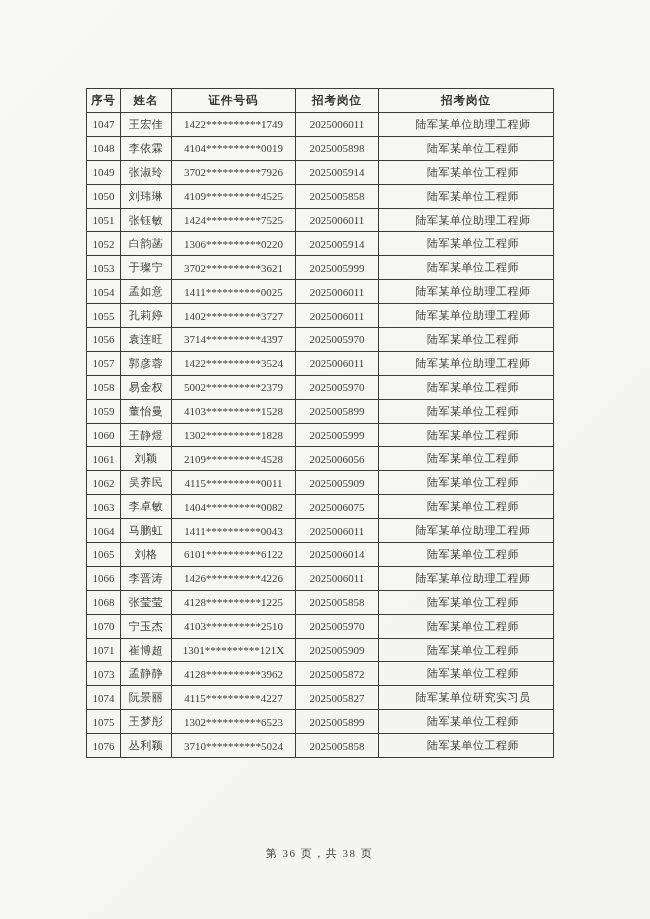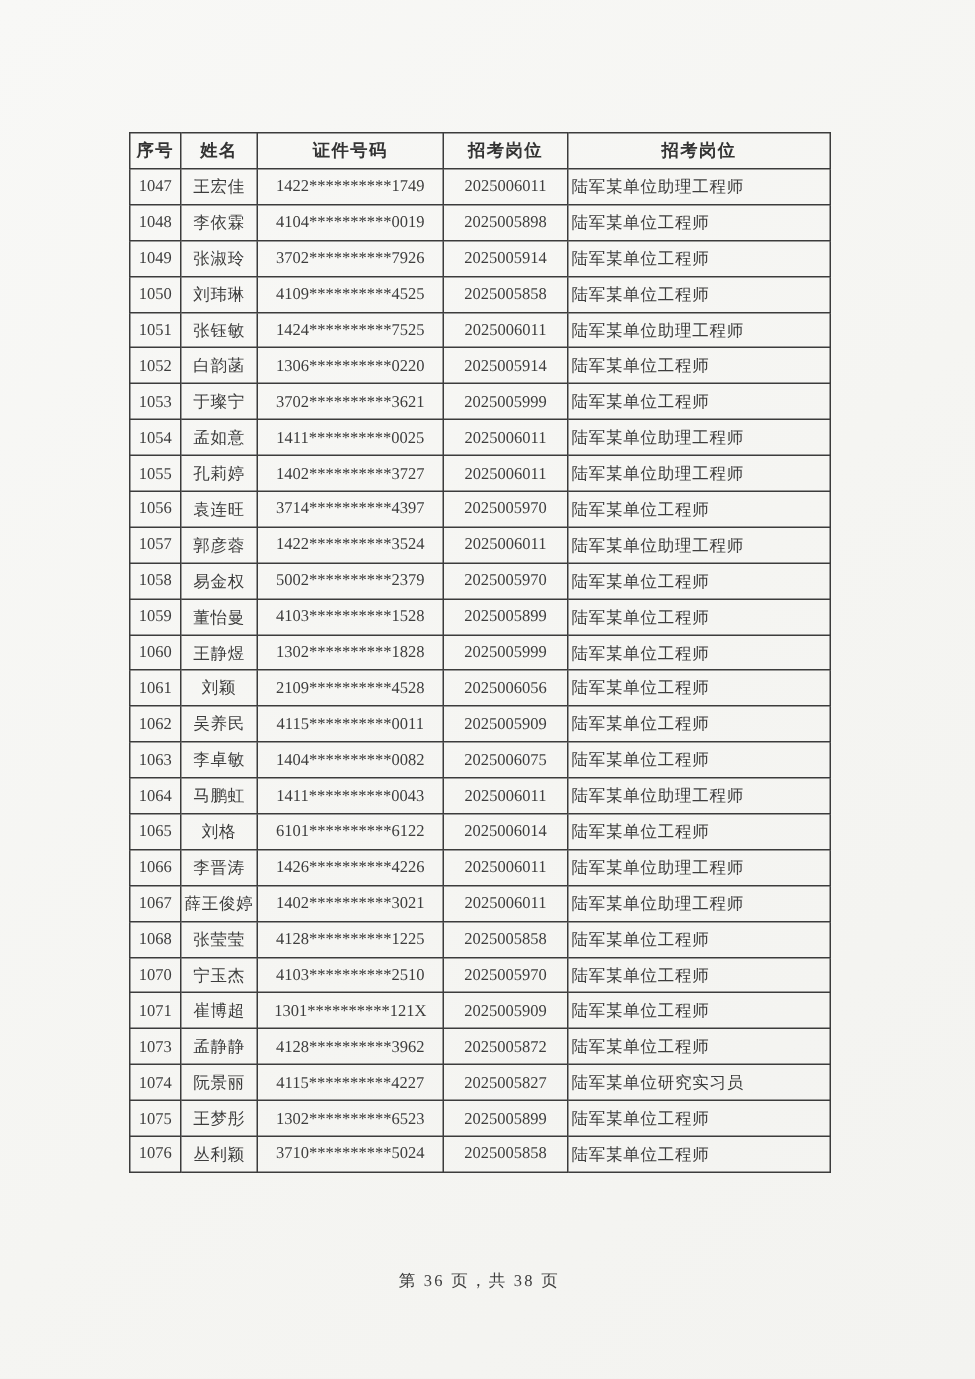--- a/index.html
+++ b/index.html
@@ -47,22 +47,22 @@
     color: #333;
     letter-spacing: 1px;
   }
   table.roster td {
     height: 22.9px;
     font-size: 11px;
     text-align: center;
     color: #3d3d3d;
   }
   table.roster td.col4 {
-    text-align: left;
-    padding-left: 2px;
+    text-align: center;
+    padding-left: 14px;
     letter-spacing: 0.5px;
   }
   table.roster td.col1 {
     letter-spacing: 0.5px;
     margin-left: 12px;
   }
   .footer {
     position: absolute;
     left: 86px;
     top: 846px;
@@ -230,27 +230,20 @@
           <td class="col4">陆军某单位工程师</td>
         </tr>
         <tr>
           <td class="col0">1066</td>
           <td class="col1">李晋涛</td>
           <td class="col2">1426**********4226</td>
           <td class="col3">2025006011</td>
           <td class="col4">陆军某单位助理工程师</td>
         </tr>
         <tr>
-          <td class="col0">1067</td>
-          <td class="col1">薛王俊婷</td>
-          <td class="col2">1402**********3021</td>
-          <td class="col3">2025006011</td>
-          <td class="col4">陆军某单位助理工程师</td>
-        </tr>
-        <tr>
           <td class="col0">1068</td>
           <td class="col1">张莹莹</td>
           <td class="col2">4128**********1225</td>
           <td class="col3">2025005858</td>
           <td class="col4">陆军某单位工程师</td>
         </tr>
         <tr>
           <td class="col0">1070</td>
           <td class="col1">宁玉杰</td>
           <td class="col2">4103**********2510</td>

